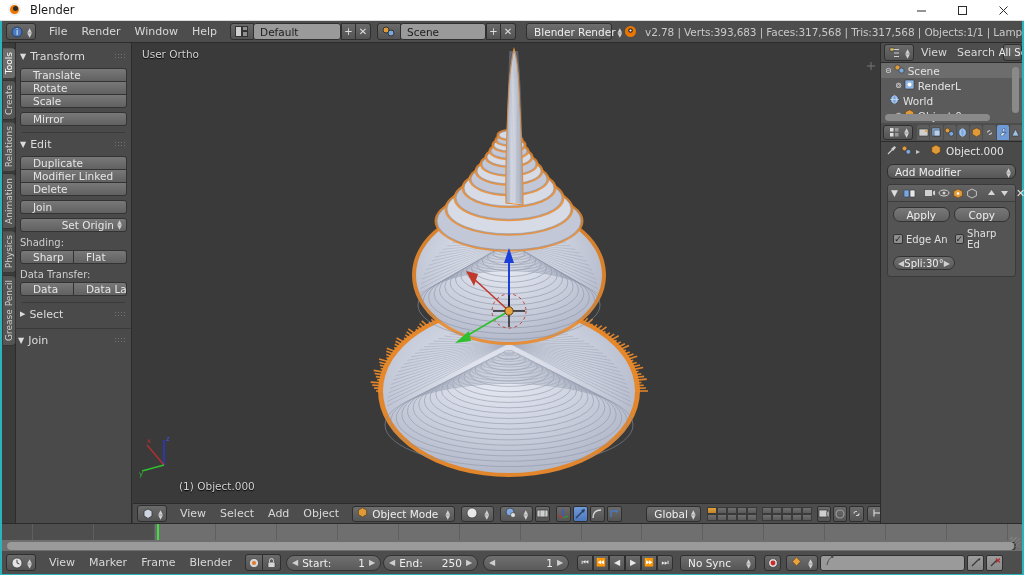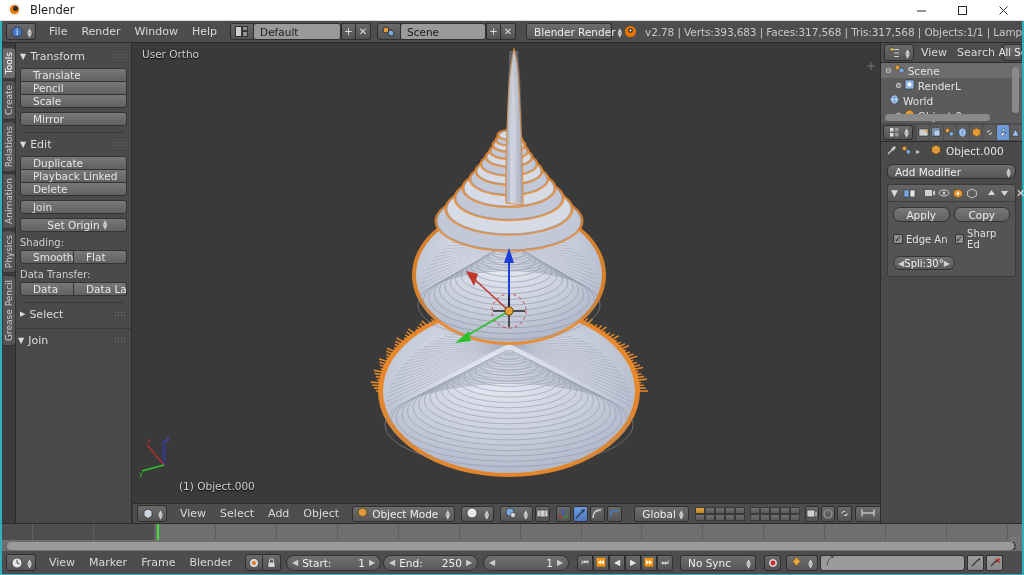--- a/index.html
+++ b/index.html
@@ -113,21 +113,21 @@
       radial-gradient(circle, #7d7d7d 40%, transparent 41%);
     background-size:3px 3px; opacity:.85;}
   .tbtn {
     height:14px; line-height:13px; background:linear-gradient(#787878,#616161);
     border:1px solid #333; color:#e6e6e6; font-size:10.5px;
     padding-left:12px; margin-top:2px; border-radius:3px; overflow:hidden; white-space:nowrap;
   }
   .tbtn.grouped-top { border-radius:3px 3px 0 0; margin-top:4px; }
   .tbtn.grouped-mid { border-radius:0; margin-top:-1px; }
   .tbtn.grouped-bot { border-radius:0 0 3px 3px; margin-top:-1px; }
-  .tbtn.sel { display:flex; justify-content:center; padding-right:3px; }
+  .tbtn.sel { display:flex; justify-content:flex-end; padding-right:3px; }
   .row2 { display:flex; gap:0px; margin-top:2px; }
   .row2 .tbtn { flex:1; margin-top:0; }
   .row2 .tbtn:first-child { border-radius:3px 0 0 3px; }
   .row2 .tbtn:last-child { border-radius:0 3px 3px 0; border-left:none; }
   .lbl-sm { font-size:10px; color:#cfcfcf; margin-top:5px; }
   .hr-sep { height:1px; background:#3a3a3a; margin:6px 2px 2px 2px; }
 
   
   .viewport {
     position:absolute; left:131px; top:0; right:142px; bottom:0;
@@ -150,21 +150,21 @@
   .lcell.on { background:linear-gradient(#e0a43a,#c2832a); }
   .vp-icbtn {
     width:17px; height:16px; margin-left:2px; border:1px solid #2f2f2f; border-radius:2px;
     background:linear-gradient(#6a6a6a,#545454);
     display:flex; align-items:center; justify-content:center;
   }
   .vp-icbtn.active { background:linear-gradient(#6f9ad8,#4d77bd); }
   .xform-select {
     height:16px; display:flex; align-items:center; justify-content:space-between;
     background:linear-gradient(#6e6e6e,#565656); border:1px solid #2f2f2f; border-radius:3px;
-    padding:0 3px 0 7px; width:58px; font-size:10.5px; color:#eee; margin-left:12px;
+    padding:0 3px 0 7px; width:58px; font-size:10.5px; color:#eee; margin-left:24px;
   }
 
   
   .rightcol { position:absolute; right:0; top:0; width:142px; bottom:0; background:#3c3c3c; }
   .outliner { position:absolute; left:0; top:0; right:0; height:80px; background:#585858; border-left:1px solid #2b2b2b; }
   .out-header {
     height:20px; background:#4d4d4d; display:flex; align-items:center; gap:0;
     border-bottom:1px solid #2b2b2b; padding-left:3px; white-space:nowrap; overflow:hidden;
   }
   .out-body { position:absolute; left:0; top:20px; right:0; bottom:0; background:#5b5b5b; overflow:hidden; }
@@ -361,41 +361,41 @@
       </div>
 
       <div class="toolshelf">
 
         <div class="panel-head">
           <span class="tri">▼</span>
           <span>Transform</span>
           <span class="grip"></span>
         </div>
         <div class="tbtn grouped-top">Translate</div>
-        <div class="tbtn grouped-mid">Pencil</div>
+        <div class="tbtn grouped-mid">Rotate</div>
         <div class="tbtn grouped-bot">Scale</div>
         <div class="tbtn" style="margin-top:4px;">Mirror</div>
 
         <div class="hr-sep"></div>
         <div class="panel-head">
           <span class="tri">▼</span>
           <span>Edit</span>
           <span class="grip"></span>
         </div>
         <div class="tbtn grouped-top">Duplicate</div>
-        <div class="tbtn grouped-mid">Playback Linked</div>
+        <div class="tbtn grouped-mid">Modifier Linked</div>
         <div class="tbtn grouped-bot">Delete</div>
         <div class="tbtn" style="margin-top:4px;">Join</div>
         <div class="tbtn sel" style="margin-top:4px;">
           <span>Set Origin</span>
           <span class="updown">▲<br>▼</span>
         </div>
         <div class="lbl-sm">Shading:</div>
         <div class="row2">
-          <div class="tbtn">Smooth</div>
+          <div class="tbtn">Sharp</div>
           <div class="tbtn">Flat</div>
         </div>
         <div class="lbl-sm">Data Transfer:</div>
         <div class="row2">
           <div class="tbtn">Data</div>
           <div class="tbtn">Data Layo</div>
         </div>
 
         <div class="hr-sep"></div>
         <div class="panel-head">

